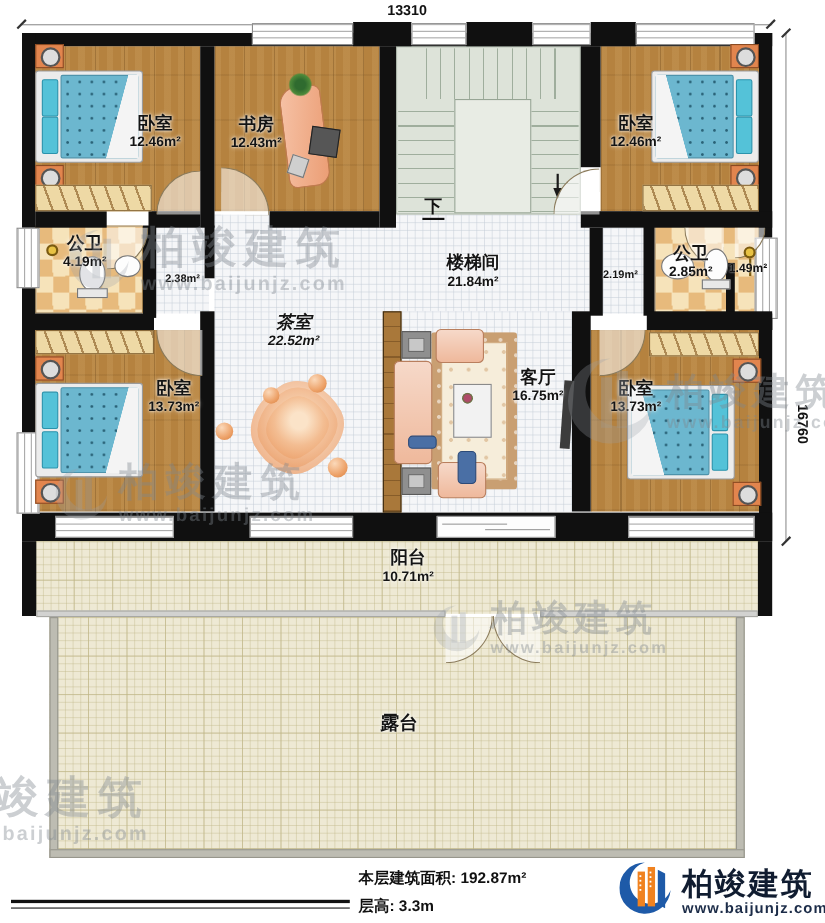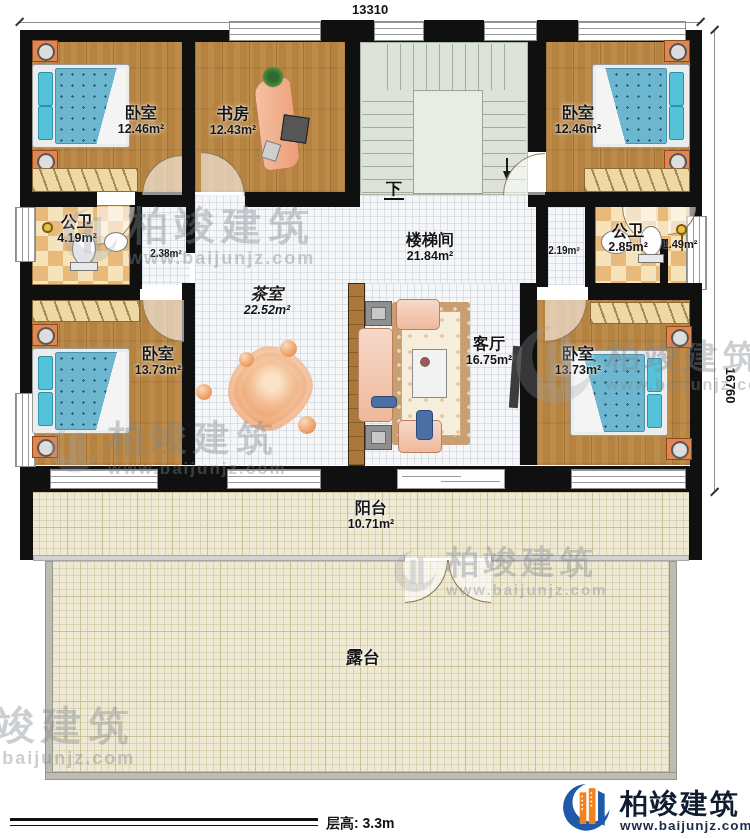--- a/index.html
+++ b/index.html
@@ -388,20 +388,22 @@
   </div>
   <div class="wm" style="left:-52px;top:705px;">
     <div>
         <div class="cn" style="font-size:40px;">柏竣建筑</div>
         <div class="url">www.baijunjz.com</div>
       </div>
   </div>
 
   <div class="ft-line1" style="left:10px;top:818px;width:308px;height:3px;"></div>
   <div class="ft-line1" style="left:10px;top:825px;width:308px;height:1px;"></div>
+  <div class="ft-small" style="left:326px;top:790px;">
+    <span>本层建筑面积:</span> <span>192.87m²</span></div>
   <div class="ft-small" style="left:326px;top:815px;">
     <span>层高:</span> <span>3.3m</span></div>
   <div class="abs" style="left:563px;top:782px;">
     <svg width="50" height="54" viewBox="0 0 60 64">
       <path d="M28 2 A28 28 0 1 0 56 32 A23 23 0 1 1 28 2 Z" fill="#1e5aa8"></path>
       <rect x="20" y="12" width="8" height="38" fill="#f08220"></rect>
       <rect x="31" y="7" width="8" height="43" fill="#f08220"></rect>
       <path d="M42 10 L50 14 L50 52 L42 48 Z" fill="#1e5aa8"></path>
       <g fill="#ffffff">
           <rect x="22" y="16" width="2" height="2"></rect>

